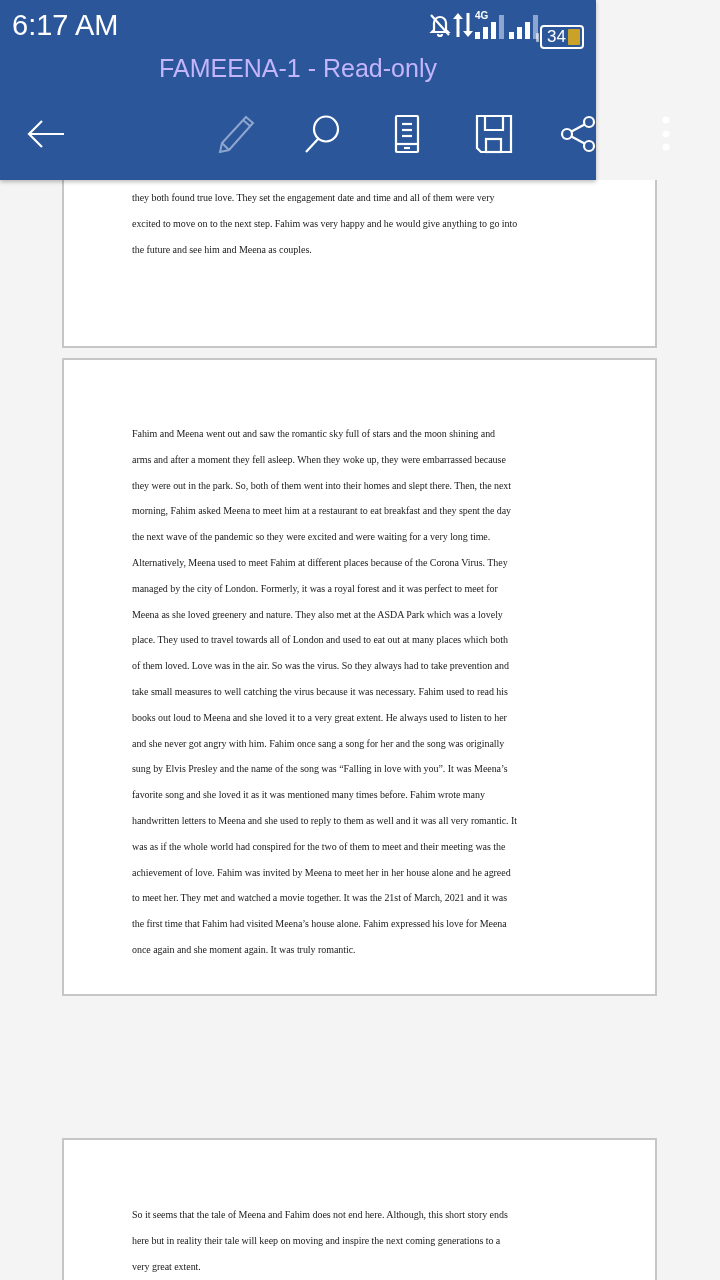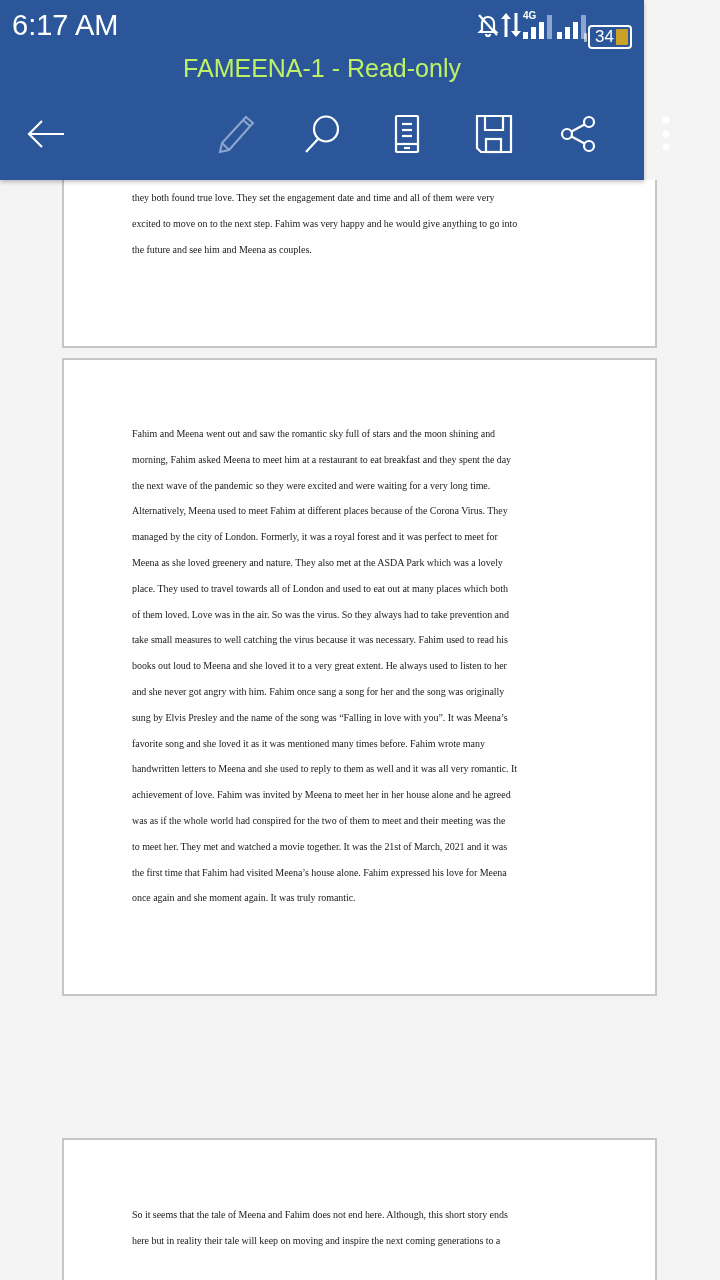--- a/index.html
+++ b/index.html
@@ -1,28 +1,28 @@
 <!DOCTYPE html>
 <html><head>
 <meta charset="utf-8">
 <style>
   * { margin: 0; padding: 0; box-sizing: border-box; }
   html, body { width: 720px; height: 1280px; overflow: hidden; background: #f4f4f4; }
   body { position: relative; font-family: "Liberation Sans", sans-serif; }
 
-  .appbar { position: absolute; left: 0; top: 0; width: 644px; height: 180px; background: #2b579a; color: #fff; z-index: 5; box-shadow: 0 2px 4px rgba(0,0,0,0.25); }
+  .appbar { position: absolute; left: 0; top: 0; width: 596px; height: 180px; background: #2b579a; color: #fff; z-index: 5; box-shadow: 0 2px 4px rgba(0,0,0,0.25); }
   .status-time { position: absolute; left: 12px; top: 8px; font-size: 29px; line-height: 34px; color: #fff; }
   .status-icons { position: absolute; right: 12px; top: 8px; height: 34px; display: flex; align-items: center; }
   .status-icons svg { display: block; }
   .battery { position: relative; width: 44px; height: 24px; border: 2px solid #fff; border-radius: 4px; display: flex; align-items: center; justify-content: flex-start; padding-left: 5px; font-size: 17px; color: #fff; margin-top: 24px; }
   .battery .fill { position: absolute; right: 2px; top: 2px; bottom: 2px; width: 12px; background: #c9a227; border-radius: 1px; }
   .battery .nub { position: absolute; left: -6px; top: 6px; width: 3px; height: 9px; background: #fff; border-radius: 1px; opacity: 0.6; }
   .battery span { position: relative; z-index: 1; }
 
-  .doc-title { position: absolute; left: 0; right: 0; top: 50px; text-align: center; font-size: 25px; line-height: 36px; color: #bef264; }
+  .doc-title { position: absolute; left: 0; right: 0; top: 50px; text-align: center; font-size: 25px; line-height: 36px; color: #c4b5fd; }
 
   .toolbar-btn { position: absolute; top: 108px; width: 52px; height: 52px; display: flex; align-items: center; justify-content: center; cursor: pointer; }
   .toolbar-btn svg { display: block; }
 
   .canvas { position: absolute; left: 0; top: 180px; width: 720px; height: 1100px; overflow: hidden; }
   .page { position: absolute; left: 62px; width: 595px; background: #fff; border: 2px solid #c6c6c6; }
   .page-text { position: absolute; left: 68px; width: 462px; font-family: "Liberation Serif", serif; font-size: 10px; line-height: 25.8px; color: #1a1a1a; letter-spacing: -0.05px; }
 </style>
 </head>
 <body>
@@ -150,40 +150,43 @@
     <div class="page-text" style="top:43px;">
       <div>they both found true love. They set the engagement date and time and all of them were very</div>
       <div>excited to move on to the next step. Fahim was very happy and he would give anything to go into</div>
       <div>the future and see him and Meena as couples.</div>
     </div>
   </div>
 
   <div class="page" style="top:178px; height:638px;">
     <div class="page-text" style="top:61px;">
       <div>Fahim and Meena went out and saw the romantic sky full of stars and the moon shining and</div>
+      <div>arms and after a moment they fell asleep. When they woke up, they were embarrassed because</div>
+      <div>they were out in the park. So, both of them went into their homes and slept there. Then, the next</div>
       <div>morning, Fahim asked Meena to meet him at a restaurant to eat breakfast and they spent the day</div>
       <div>the next wave of the pandemic so they were excited and were waiting for a very long time.</div>
       <div>Alternatively, Meena used to meet Fahim at different places because of the Corona Virus. They</div>
       <div>managed by the city of London. Formerly, it was a royal forest and it was perfect to meet for</div>
       <div>Meena as she loved greenery and nature. They also met at the ASDA Park which was a lovely</div>
       <div>place. They used to travel towards all of London and used to eat out at many places which both</div>
       <div>of them loved. Love was in the air. So was the virus. So they always had to take prevention and</div>
       <div>take small measures to well catching the virus because it was necessary. Fahim used to read his</div>
       <div>books out loud to Meena and she loved it to a very great extent. He always used to listen to her</div>
       <div>and she never got angry with him. Fahim once sang a song for her and the song was originally</div>
       <div>sung by Elvis Presley and the name of the song was “Falling in love with you”. It was Meena’s</div>
       <div>favorite song and she loved it as it was mentioned many times before. Fahim wrote many</div>
       <div>handwritten letters to Meena and she used to reply to them as well and it was all very romantic. It</div>
+      <div>was as if the whole world had conspired for the two of them to meet and their meeting was the</div>
       <div>achievement of love. Fahim was invited by Meena to meet her in her house alone and he agreed</div>
-      <div>was as if the whole world had conspired for the two of them to meet and their meeting was the</div>
       <div>to meet her. They met and watched a movie together. It was the 21st of March, 2021 and it was</div>
       <div>the first time that Fahim had visited Meena’s house alone. Fahim expressed his love for Meena</div>
       <div>once again and she moment again. It was truly romantic.</div>
     </div>
   </div>
 
   <div class="page" style="top:958px; height:400px;">
     <div class="page-text" style="top:62px;">
       <div>So it seems that the tale of Meena and Fahim does not end here. Although, this short story ends</div>
       <div>here but in reality their tale will keep on moving and inspire the next coming generations to a</div>
+      <div>very great extent.</div>
     </div>
   </div>
 </div>
 
 </body></html>

